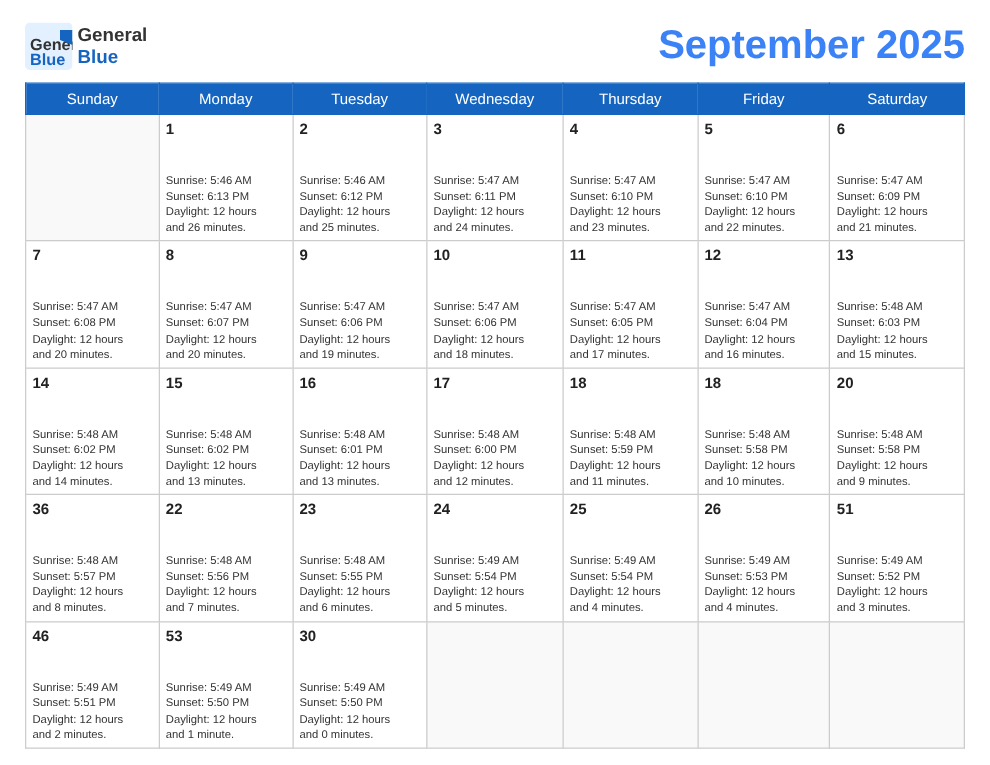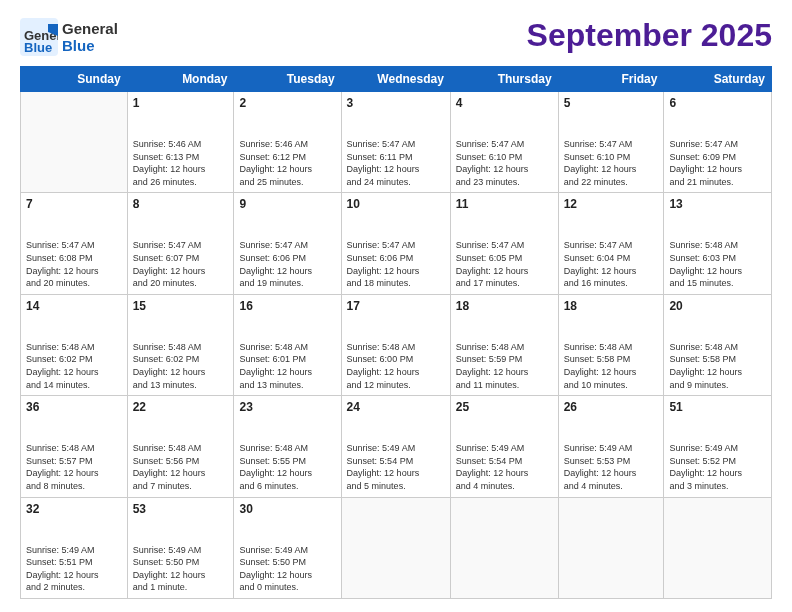--- a/index.html
+++ b/index.html
@@ -29,39 +29,39 @@
       width: 38px;
       height: 38px;
       margin-right: 4px;
     }
     .title-block {
       text-align: right;
     }
     .month-title {
       font-size: 32px;
       font-weight: bold;
-      color: #4c1d95;
+      color: #3b82f6;
       line-height: 1.1;
     }
     .subtitle {
       font-size: 14px;
       color: #444;
     }
     .calendar {
       width: 100%;
       border-collapse: collapse;
       font-size: 10px;
     }
     .calendar th {
       background: #1565c0;
       color: #fff;
-      text-align: right;
+      text-align: center;
       padding: 5px 6px;
       font-size: 12px;
-      font-weight: bold;
+      font-weight: normal;
       border: 1px solid #1565c0;
     }
     .calendar td {
       border: 1px solid #ccc;
       vertical-align: top;
       padding: 4px 5px;
       width: 113px;
       height: 80px;
     }
     .day-num {
@@ -311,21 +311,21 @@
           <td>
             <span class="day-num">51</span>
             <div class="day-info" style="white-space: pre-line;">Sunrise: 5:49 AM
 Sunset: 5:52 PM
 Daylight: 12 hours
 and 3 minutes.</div>
           </td>
         </tr>
         <tr>
           <td>
-            <span class="day-num">32</span>
+            <span class="day-num">46</span>
             <div class="day-info" style="white-space: pre-line;">Sunrise: 5:49 AM
 Sunset: 5:51 PM
 Daylight: 12 hours
 and 2 minutes.</div>
           </td>
           <td>
             <span class="day-num">53</span>
             <div class="day-info" style="white-space: pre-line;">Sunrise: 5:49 AM
 Sunset: 5:50 PM
 Daylight: 12 hours

